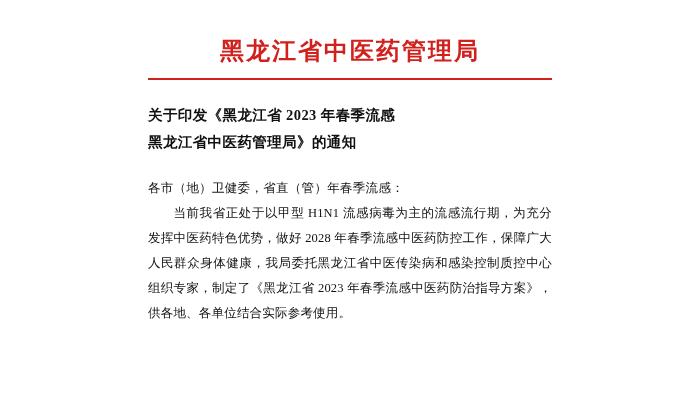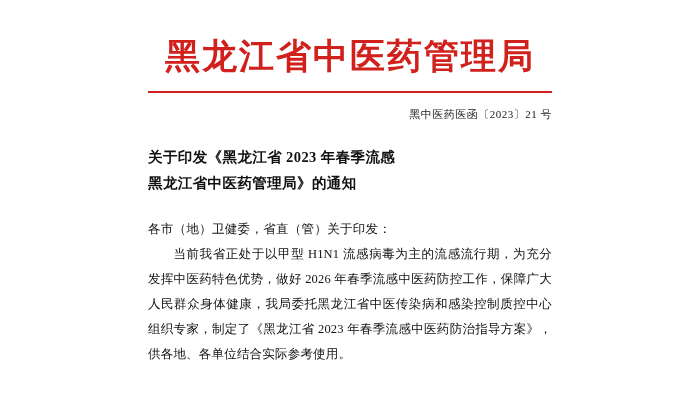--- a/index.html
+++ b/index.html
@@ -36,21 +36,21 @@
     right: 148px;
     top: 0;
     bottom: 0;
   }
 
   
   .header-title {
     text-align: center;
     color: #d0211c;
     font-weight: bold;
-    font-size: 35px;
+    font-size: 24px;
     letter-spacing: 2px;
     margin-top: 38px;
     line-height: 1.1;
     white-space: nowrap;
     font-family: "Liberation Serif", "DejaVu Serif", serif;
   }
   .header-rule {
     height: 2px;
     background: #d0211c;
     margin: 14px 0 0 0;
@@ -110,27 +110,26 @@
 
   <div class="side-margin left"></div>
   <div class="side-margin right"></div>
 
   <div class="doc-body">
 
     <div class="header-title">黑龙江省中医药管理局</div>
 
     <div class="header-rule"></div>
 
-    <div class="doc-number">黑中医药医函〔2023〕21 号</div>
 
     <div class="doc-title">
       <span class="line1">关于印发《黑龙江省 2023 年春季流感</span>
       <span class="line2">黑龙江省中医药管理局》的通知</span>
     </div>
 
-    <div class="salutation">各市（地）卫健委，省直（管）关于印发：</div>
+    <div class="salutation">各市（地）卫健委，省直（管）年春季流感：</div>
 
     <div class="para">
-      <span class="indent"></span><span>当前我省正处于以甲型 H1N1 流感病毒为主的流感流行期，为充分发挥中医药特色优势，做好 2026 年春季流感中医药防控工作，保障广大人民群众身体健康，我局委托黑龙江省中医传染病和感染控制质控中心组织专家，制定了《黑龙江省 2023 年春季流感中医药防治指导方案》，供各地、各单位结合实际参考使用。</span>
+      <span class="indent"></span><span>当前我省正处于以甲型 H1N1 流感病毒为主的流感流行期，为充分发挥中医药特色优势，做好 2028 年春季流感中医药防控工作，保障广大人民群众身体健康，我局委托黑龙江省中医传染病和感染控制质控中心组织专家，制定了《黑龙江省 2023 年春季流感中医药防治指导方案》，供各地、各单位结合实际参考使用。</span>
     </div>
 
   </div>
 </div>
 
 </body></html>

